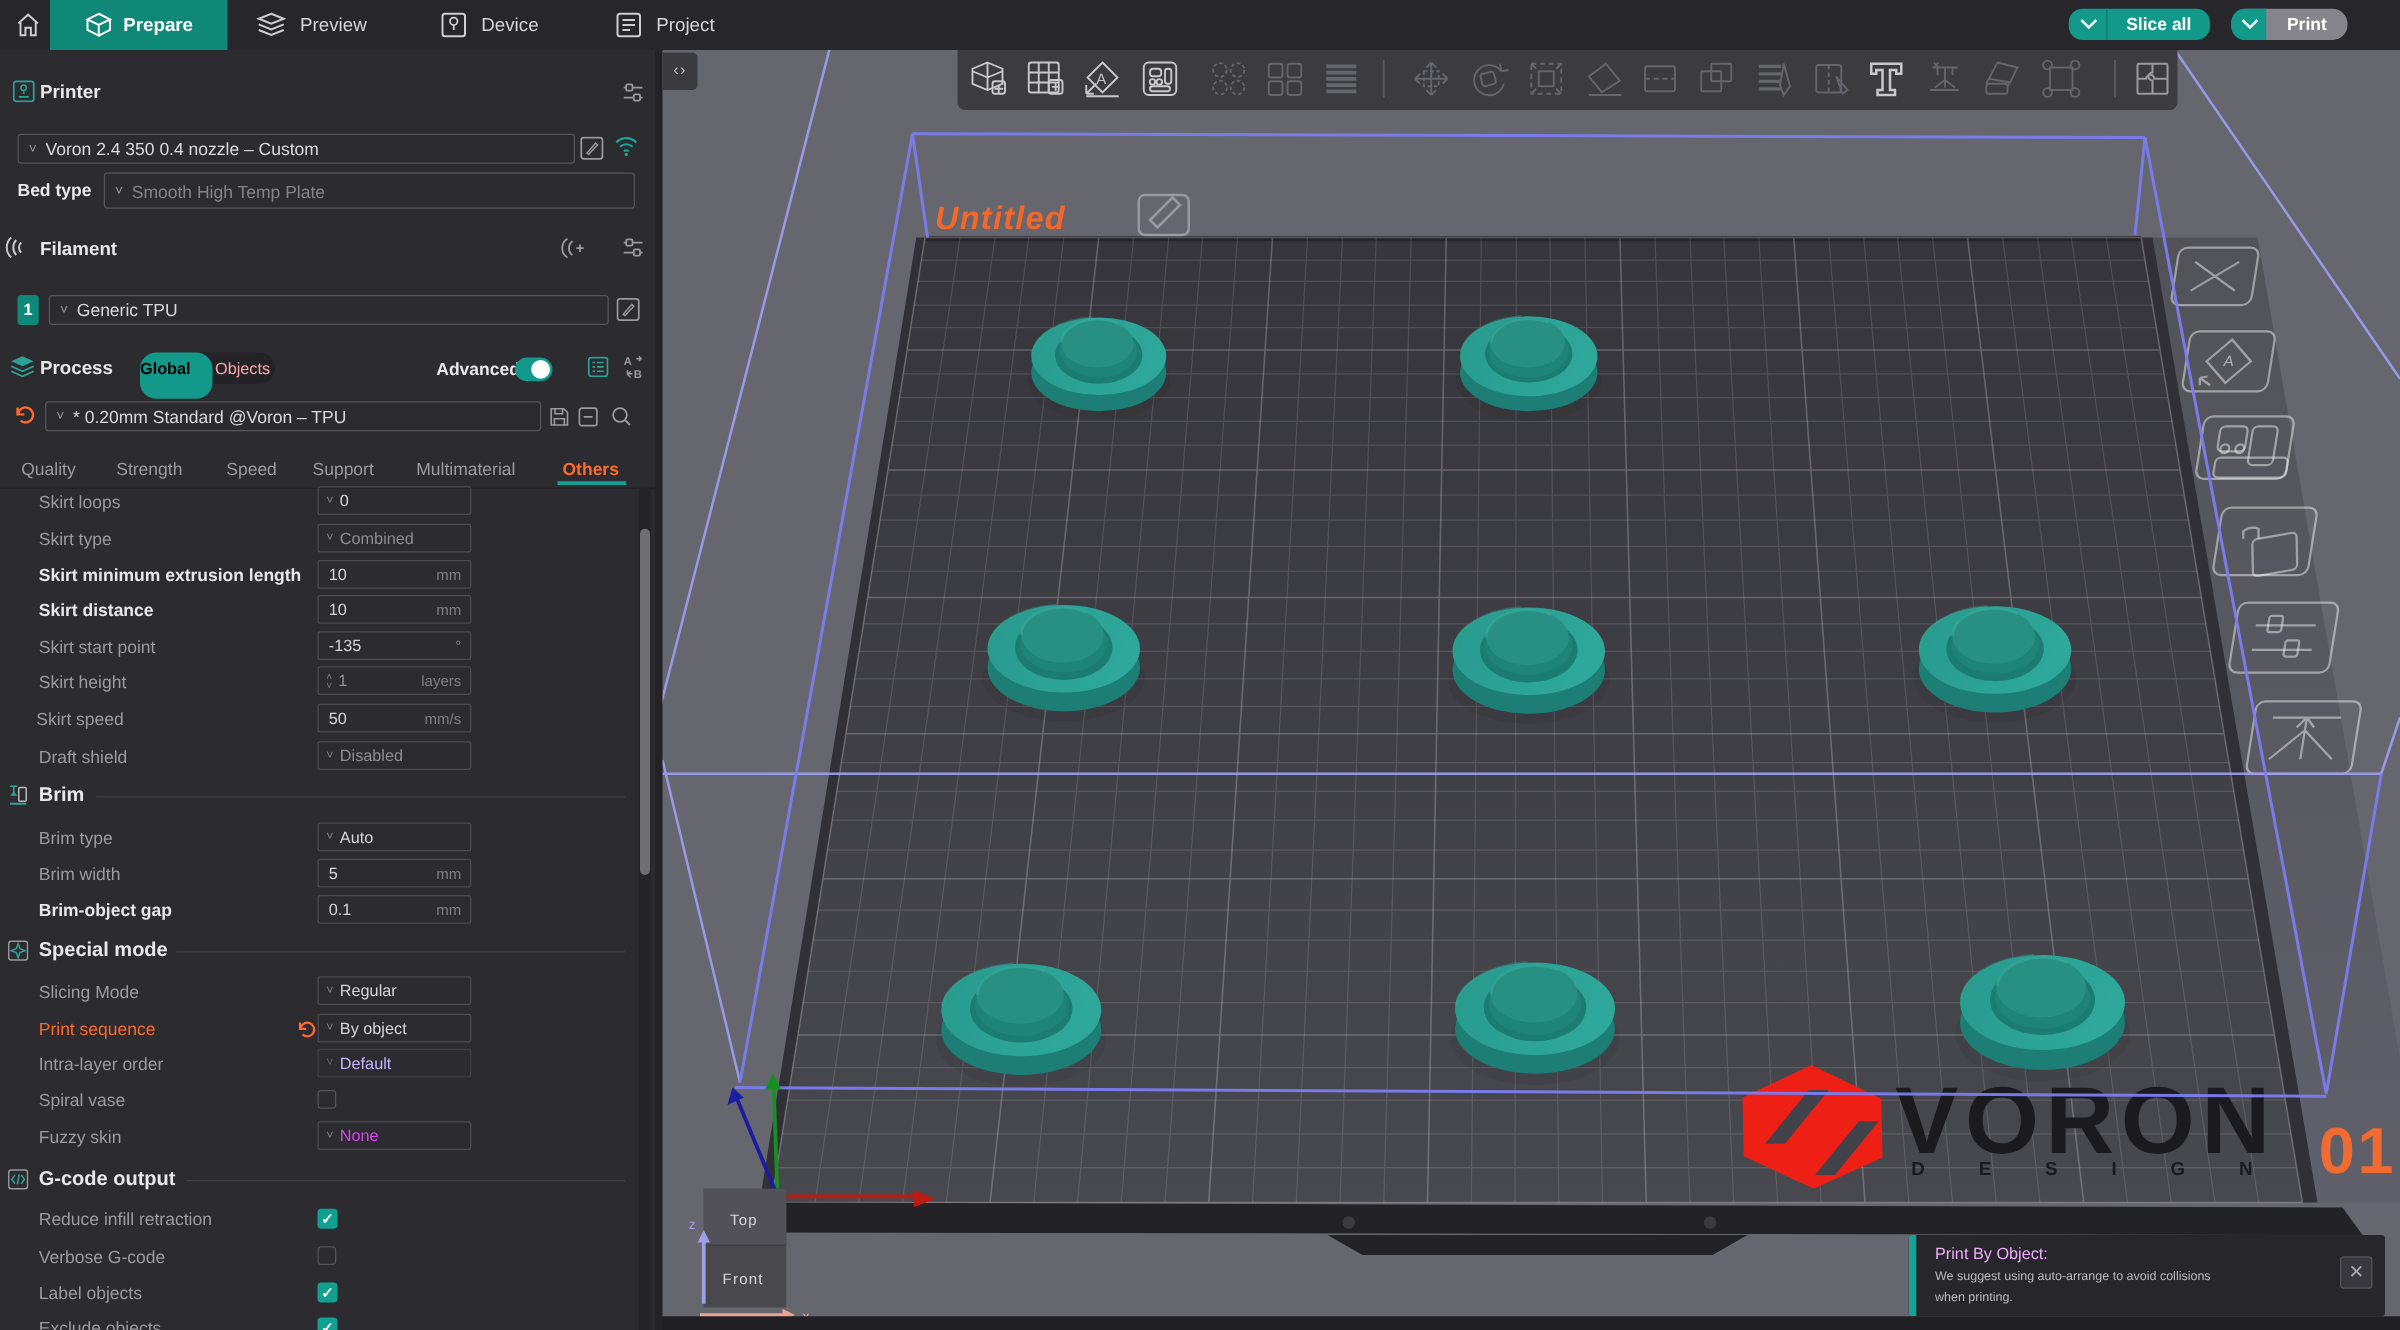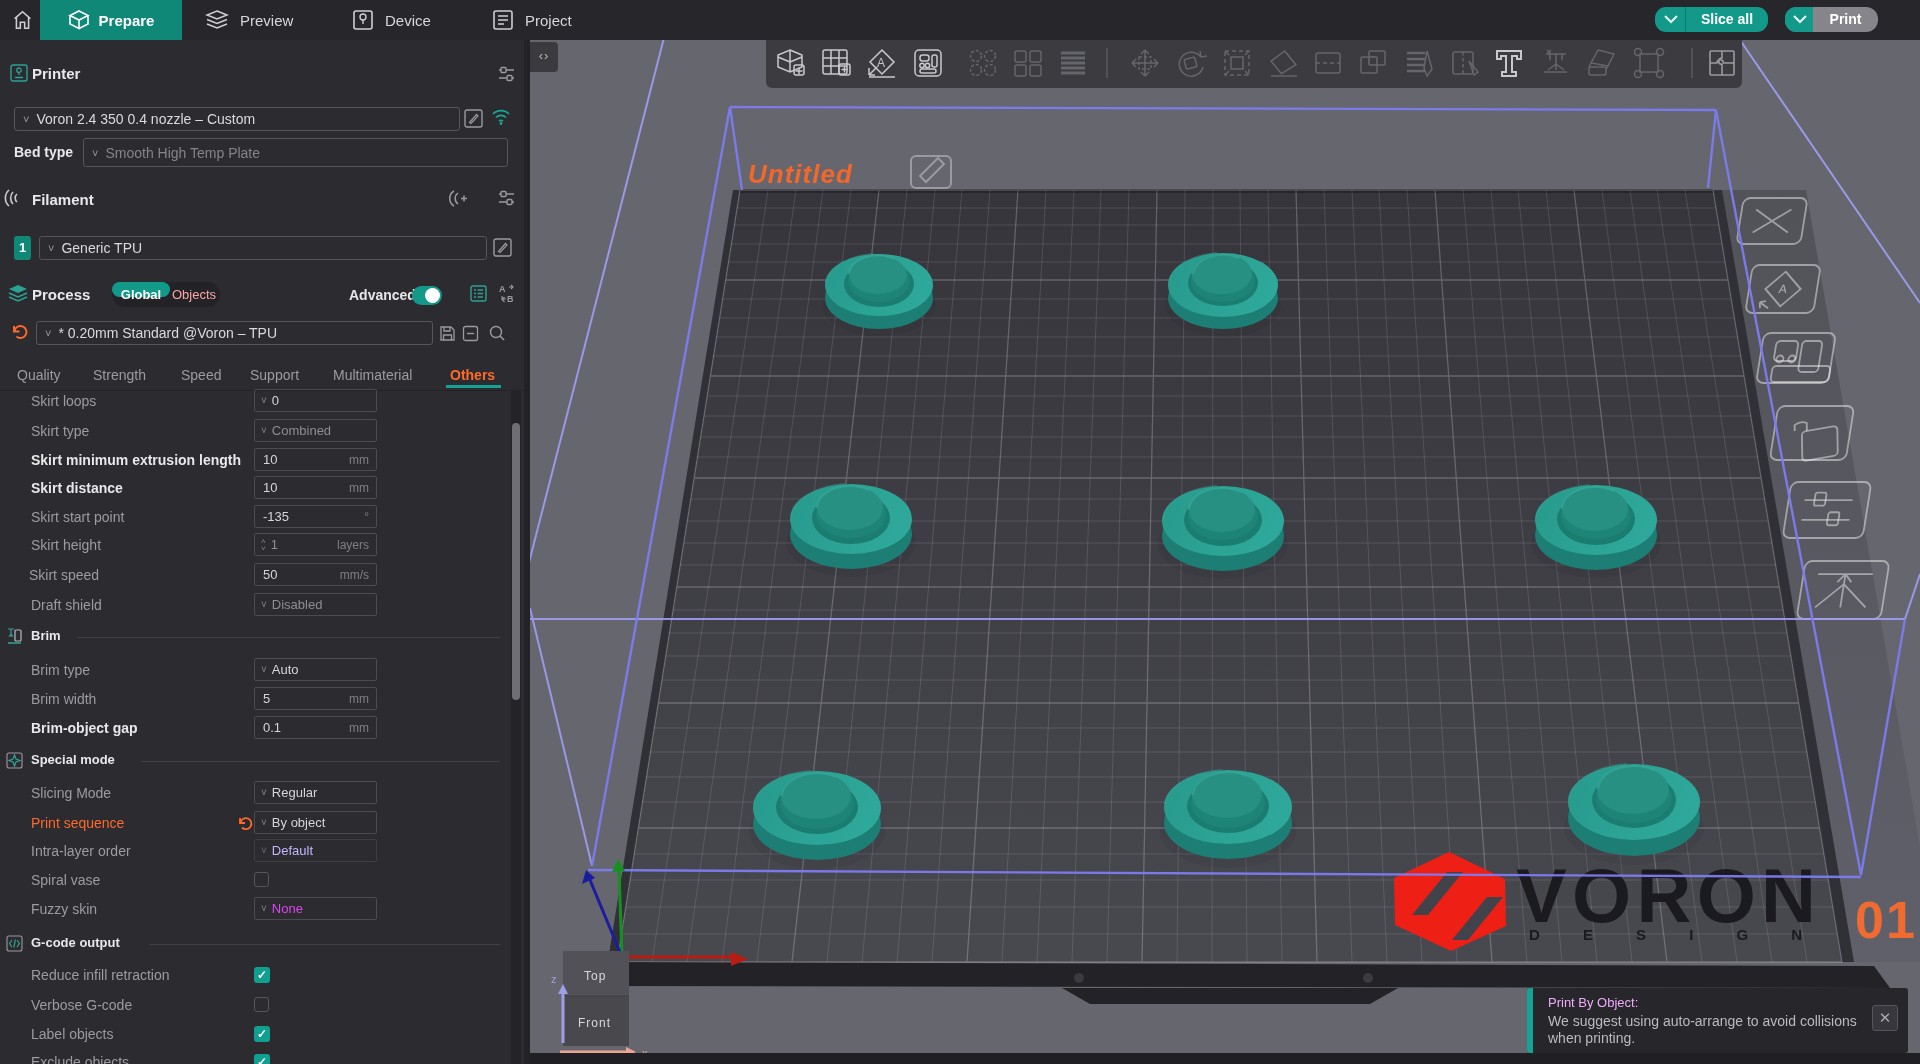--- a/index.html
+++ b/index.html
@@ -10,21 +10,21 @@
 #panel{position:absolute;left:0;top:40px;width:524px;height:1024px;background:#2b2b30;}
 .glab{color:#9b9ba1;font-size:14px;position:absolute;}
 .wlab{color:#e8e8ea;font-size:14px;font-weight:bold;position:absolute;}
 .olab{color:#ff6a2a;font-size:14px;position:absolute;}
 .ctrl{position:absolute;left:254px;width:123px;height:23px;border:1px solid #4b4b52;border-radius:2px;font-size:13px;display:flex;align-items:center;color:#c9c9cf;}
 .ctrl .chev{color:#85858c;font-size:10px;margin:0 5px 0 6px;}
 .ctrl .unit{position:absolute;right:7px;color:#7f7f86;font-size:12px;}
 .ctrl .val{margin-left:8px;}
 .cb{position:absolute;left:254px;width:15px;height:15px;border:1px solid #55555c;border-radius:3px;}
 .cbon{position:absolute;left:254px;width:16px;height:16px;background:#11a08f;border-radius:3px;color:#fff;font-size:12px;text-align:center;line-height:16px;font-weight:bold;}
-.sech{position:absolute;color:#e8e8ea;font-size:13px;font-weight:bold;}
+.sech{position:absolute;color:#e8e8ea;font-size:16px;font-weight:bold;}
 .hr{position:absolute;height:1px;background:#404046;}
 .combo{position:absolute;border:1px solid #55555c;border-radius:3px;display:flex;align-items:center;font-size:14px;color:#dadade;}
 .combo .chev{color:#9a9aa0;font-size:11px;margin:0 7px 0 8px;}
 svg text{font-family:"Liberation Sans",sans-serif;}
 </style>
 </head>
 <body>
 <div id="navbar">
   <svg class="abs" style="left:12px;top:10px" width="21" height="20" viewBox="0 0 24 23">
       <path d="M3 10 L12 2 L21 10 M5 9 V21 H9.5 V14 H14.5 V21 H19 V9" fill="none" stroke="#cfcfd3" stroke-width="1.8"></path>
@@ -115,21 +115,21 @@
       <rect x="1" y="1" width="17" height="17" rx="2" fill="none" stroke="#9a9aa0" stroke-width="1.4"></rect>
       <path d="M5.5 13.5 L12.5 5.5 L14 7 L7 14.5 Z" fill="none" stroke="#9a9aa0" stroke-width="1.2"></path>
     </svg>
 
 <svg class="abs" style="left:8px;top:244px" width="20" height="19" viewBox="0 0 20 19">
       <path d="M10 1 L19 5 L10 9 L1 5 Z" fill="#2ba294"></path>
       <path d="M1 9 L10 13 L19 9 M1 13 L10 17 L19 13" fill="none" stroke="#2ba294" stroke-width="1.5"></path>
     </svg>
 <div class="sech" style="left:32px;top:246px;font-size:15px">Process</div>
 <div class="abs" style="left:112px;top:242px;width:108px;height:25px;background:#222227;border-radius:13px;"></div>
-<div class="abs" style="left:112px;top:242px;width:58px;height:15px;background:#12998a;border-radius:13px;color:#ffffff;font-size:13px;font-weight:bold;text-align:center;line-height:25px;">Global</div>
+<div class="abs" style="left:112px;top:242px;width:58px;height:37px;background:#12998a;border-radius:13px;color:#000000;font-size:13px;font-weight:bold;text-align:left;line-height:25px;">Global</div>
 <div class="abs" style="left:172px;top:242px;color:#fca5a5;font-size:13px;line-height:25px;">Objects</div>
 <div class="wlab" style="left:349px;top:247px">Advanced</div>
 <div class="abs" style="left:412px;top:246px;width:30px;height:19px;background:#12998a;border-radius:10px;">
       <div class="abs" style="right:2px;top:2px;width:15px;height:15px;background:#fff;border-radius:8px;"></div>
     </div>
 <svg class="abs" style="left:470px;top:245px" width="17" height="17" viewBox="0 0 17 17">
       <rect x="1" y="1" width="15" height="15" rx="2" fill="none" stroke="#2ba294" stroke-width="1.4"></rect>
       <path d="M4 5 H6 M7.5 5 H13 M4 8.5 H6 M7.5 8.5 H13 M4 12 H6 M7.5 12 H13" stroke="#2ba294" stroke-width="1.3"></path>
     </svg>
 <svg class="abs" style="left:499px;top:244px" width="17" height="19" viewBox="0 0 17 19">
@@ -582,19 +582,19 @@
       </g>
       <path d="M1692 48 V78" stroke="#5a5a60" stroke-width="1.5"></path>
       <g transform="translate(1722,63)" stroke="#9a9aa0" fill="none" stroke-width="1.5">
         <rect x="-12" y="-12" width="24" height="24" rx="1" stroke-width="1.6"></rect>
         <path d="M0 -12 V-5 a3.2 3.2 0 0 0 0 6.4 V12 M-12 0 H-5 a3.2 3.2 0 0 1 6.4 0 H12" stroke-width="1.6"></path>
       </g>
     </svg>
 <div class="abs" style="left:1003px;top:948px;width:381px;height:65px;background:#26262b;border-radius:3px;overflow:hidden;">
 <div class="abs" style="left:0;top:0;width:6px;height:65px;background:#14a394"></div>
 <div class="abs" style="left:21px;top:7px;color:#f0abfc;font-size:13px;">Print By Object:</div>
-<div class="abs" style="left:21px;top:25px;color:#bababf;font-size:14px;line-height:17px;">We suggest using auto-arrange to avoid collisions<br>when printing.</div>
+<div class="abs" style="left:21px;top:25px;color:#bababf;font-size:10px;line-height:17px;">We suggest using auto-arrange to avoid collisions<br>when printing.</div>
 <div class="abs" style="left:345px;top:17px;width:26px;height:26px;background:#37373d;border:1px solid #55555b;border-radius:3px;color:#a8a8ae;font-size:15px;text-align:center;line-height:24px;">✕</div>
 </div>
 <div class="abs" style="left:0;top:1013px;width:1396px;height:11px;background:#202024;"></div>
 <div class="abs" style="left:0;top:0;width:6px;height:1024px;background:#232327;"></div>
 <div class="abs" style="left:6px;top:2px;width:28px;height:30px;background:#3a3a3f;border-radius:0 4px 4px 0;color:#b8b8bc;font-size:13px;text-align:center;line-height:28px;letter-spacing:1px;">‹›</div>
 </div>
 
 </body></html>

